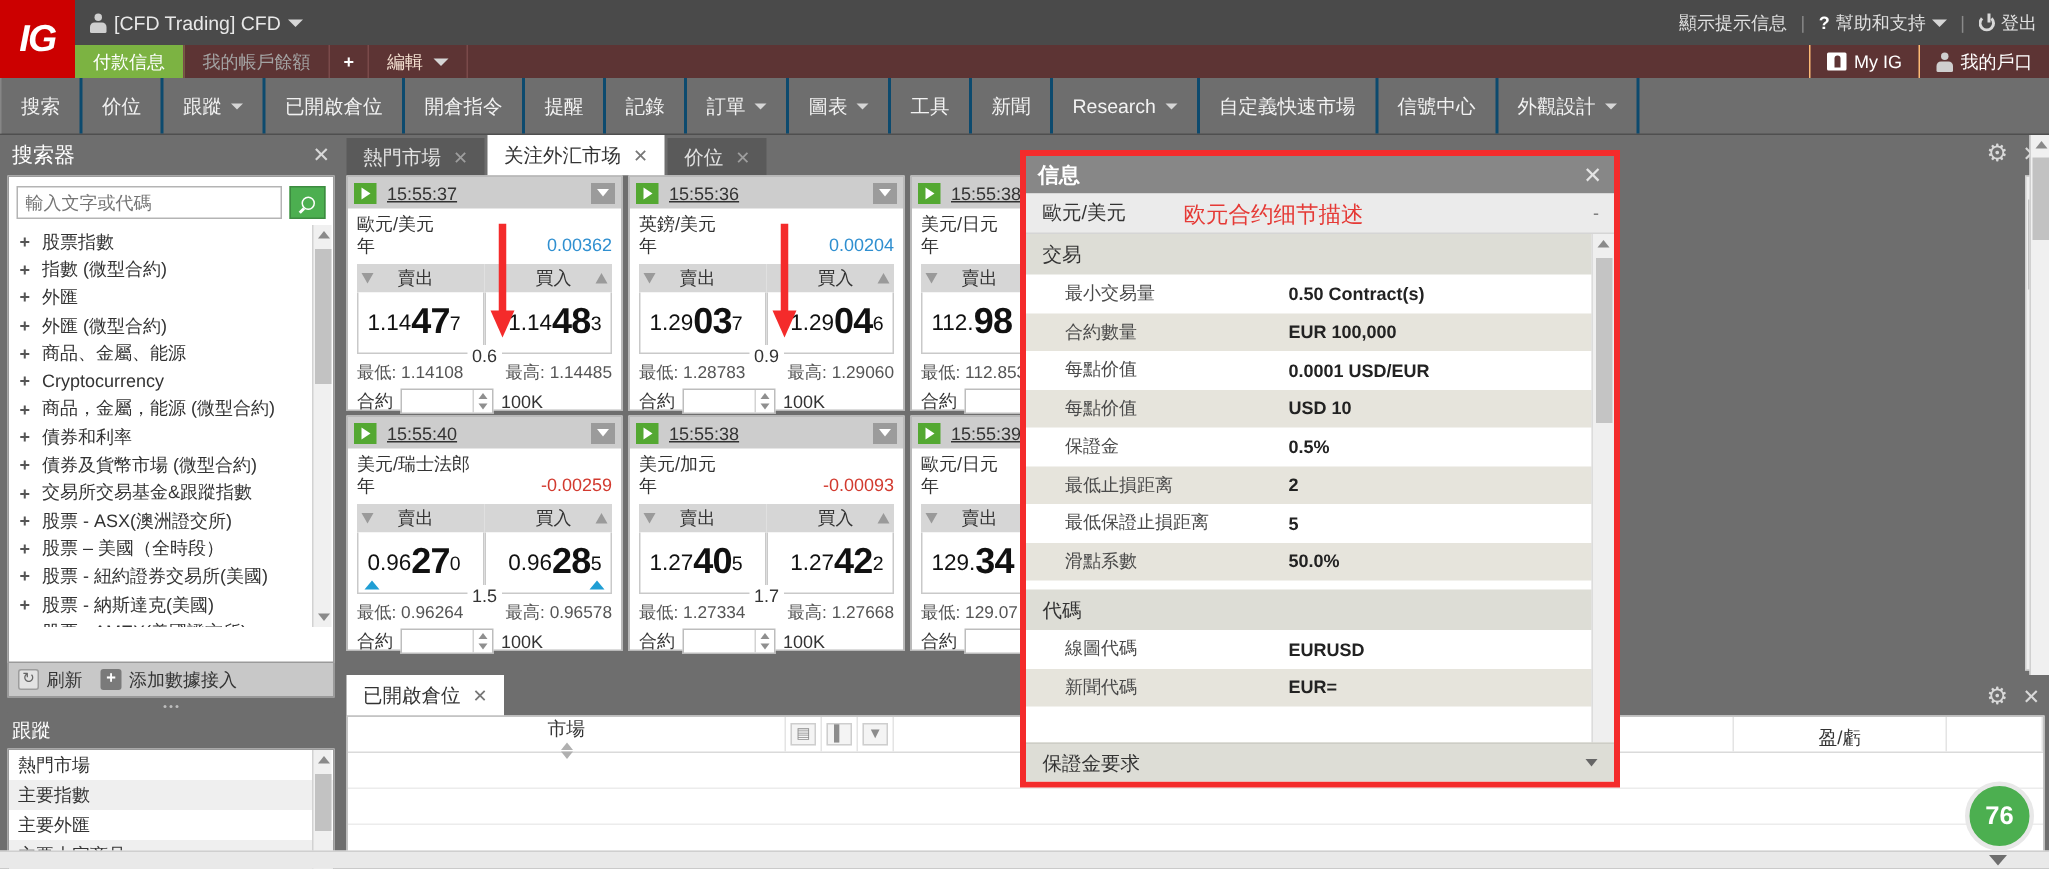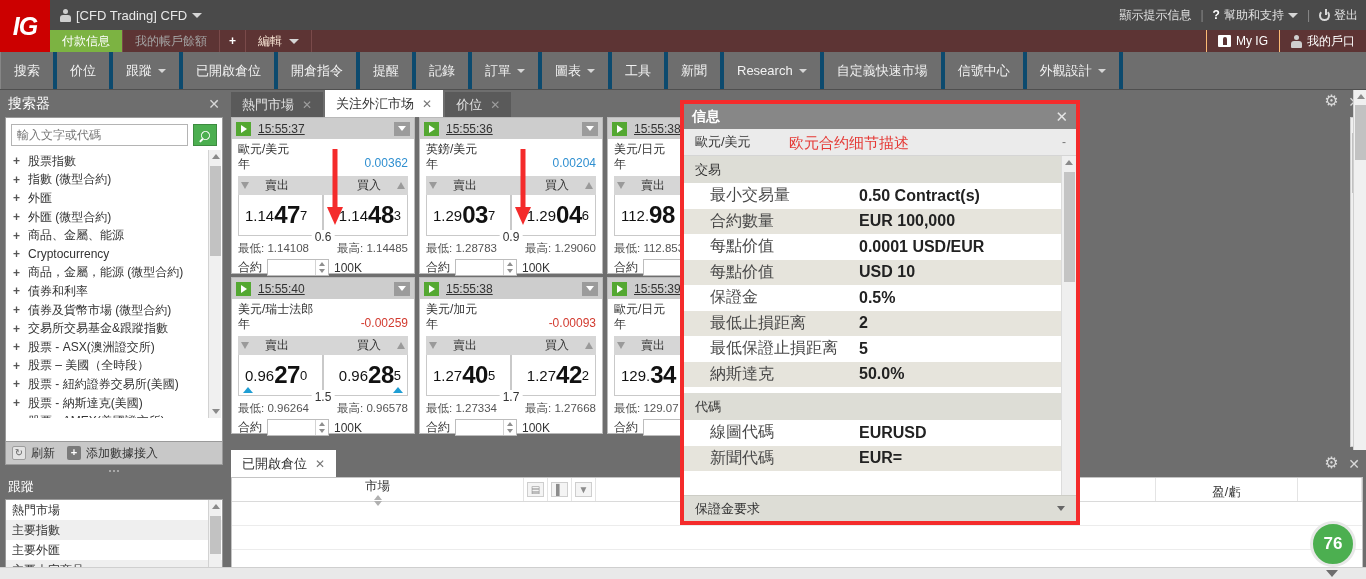--- a/index.html
+++ b/index.html
@@ -52,21 +52,21 @@
                    font-size:12px; border-left:1px solid #fdba74; cursor:pointer; }
   .myig-ico { display:inline-block; width:13px;height:12px; background:#fff; border-radius:1px;
               position:relative; }
   .myig-ico::after { content:""; position:absolute; left:4.5px; top:2px; width:4px;height:8px;
               background:#5d3434; border-radius:2px 2px 0 0; }
 
   
   .menubar { position:absolute; left:0; top:52px; width:1366px; height:38px; background:#6e6e6e;
              display:flex; align-items:stretch; border-bottom:1px solid #4f4f4f; }
   .mi { display:flex; align-items:center; gap:6px; padding:0 13px; color:#f2f2f2; font-size:13px;
-        border-right:4px solid #0c4a6e; cursor:pointer; }
+        border-right:2px solid #0c4a6e; cursor:pointer; }
   .mi:first-child { border-left:1px solid #868686; }
 
   
   .leftpanel { position:absolute; left:0; top:90px; width:228px; height:489px; background:#6e6e6e; }
   .lp-head { height:27px; display:flex; align-items:center; justify-content:space-between;
              padding:0 8px; color:#fff; font-size:14px; }
   .lp-close { color:#d8d8d8; font-size:14px; cursor:pointer; }
   .lp-body { position:absolute; left:5px; top:27px; width:218px; height:325px; background:#fff;
              border:1px solid #9a9a9a; }
   .searchrow { display:flex; padding:6px 5px 4px 5px; gap:5px; }
@@ -192,21 +192,21 @@
   .m-sub { height:27px; background:#ebebeb; border-bottom:1px solid #d5d5d5; display:flex;
            align-items:center; padding:0 11px; position:relative; }
   .m-sub .nm { font-size:13px; color:#333; }
   .m-note { position:absolute; left:105px; top:5px; color:#e53935; font-size:15px; }
   .m-dash { position:absolute; right:10px; color:#777; }
   .m-body { position:absolute; left:0; top:52px; right:0; bottom:26px; overflow:hidden; }
   .m-scroll { position:absolute; right:0; top:52px; width:15px; bottom:26px; background:#efefef; border-left:1px solid #dcdcdc; }
   .m-scroll .vs-thumb { left:2px; top:16px; width:11px; height:110px; background:#c4c4c4; }
   .sec-hd { height:27px; background:#ddddd6; display:flex; align-items:center; padding:0 11px;
             font-size:13px; color:#333; }
-  .kv { height:25.5px; display:flex; align-items:center; font-size:16px; }
+  .kv { height:25.5px; display:flex; align-items:center; font-size:12px; }
   .kv.alt { background:#e6e4dc; }
   .kv .k { width:175px; padding-left:26px; color:#4a4a4a; }
   .kv .v { color:#222; font-weight:bold; }
   .m-foot { position:absolute; left:0; right:0; bottom:0; height:26px; background:#ddddd6;
             display:flex; align-items:center; justify-content:space-between; padding:0 11px;
             font-size:13px; color:#333; border-top:1px solid #cdcdc6; }
   .m-foot .arrw-d { border-top-color:#666; }
 
   
   .rightscroll { position:absolute; right:0; top:90px; width:13px; height:360px; background:#f0f0f0; border-left:1px solid #d0d0d0; }
@@ -1043,21 +1043,21 @@
           </div>
           <div class="kv alt">
             <span class="k">最低止損距离</span>
             <span class="v">2</span>
           </div>
           <div class="kv">
             <span class="k">最低保證止損距离</span>
             <span class="v">5</span>
           </div>
           <div class="kv alt">
-            <span class="k">納斯達克</span>
+            <span class="k">滑點系數</span>
             <span class="v">50.0%</span>
           </div>
           <div style="height: 6px;"></div>
           <div class="sec-hd">
             <span>代碼</span>
           </div>
           <div class="kv">
             <span class="k">線圖代碼</span>
             <span class="v">EURUSD</span>
           </div>

